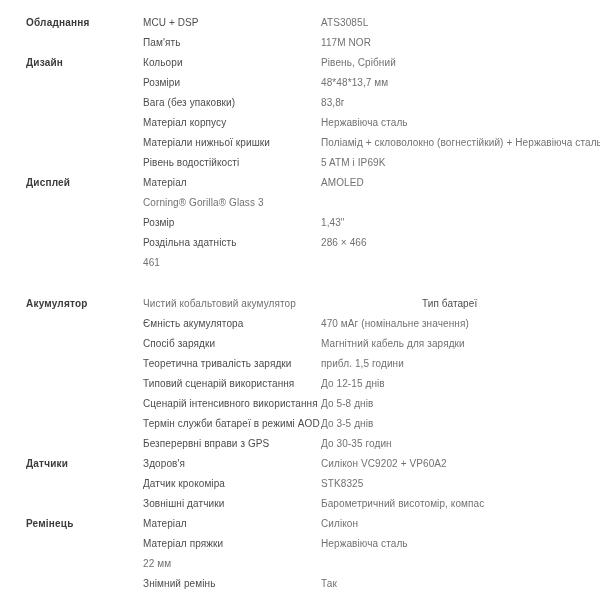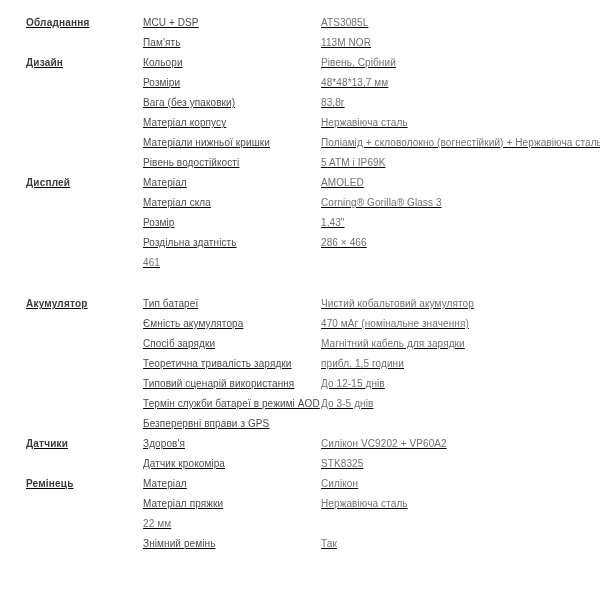--- a/index.html
+++ b/index.html
@@ -18,21 +18,20 @@
     padding: 13px 0 0 26px;
   }
   .section { }
   .section.extra-gap {
     margin-top: 21px;
   }
   .row {
     display: flex;
     align-items: flex-start;
     height: 20px;
-    text-decoration: underline;
   }
   .cell {
     font-size: 10px;
     line-height: 20px;
     white-space: nowrap;
   }
   .cell.cat {
     width: 117px;
     flex: 0 0 117px;
     font-weight: 700;
@@ -58,21 +57,21 @@
 <div class="specs-table">
     <div class="section">
       <div class="row">
         <div class="cell cat">Обладнання</div>
         <div class="cell label">MCU + DSP</div>
         <div class="cell value">ATS3085L</div>
       </div>
       <div class="row">
         <div class="cell cat"></div>
         <div class="cell label">Пам'ять</div>
-        <div class="cell value">113M NOR</div>
+        <div class="cell value">117M NOR</div>
       </div>
     </div>
     <div class="section">
       <div class="row">
         <div class="cell cat">Дизайн</div>
         <div class="cell label">Кольори</div>
         <div class="cell value">Рівень, Срібний</div>
       </div>
       <div class="row">
         <div class="cell cat"></div>
@@ -101,43 +100,42 @@
       </div>
     </div>
     <div class="section">
       <div class="row">
         <div class="cell cat">Дисплей</div>
         <div class="cell label">Матеріал</div>
         <div class="cell value">AMOLED</div>
       </div>
       <div class="row">
         <div class="cell cat"></div>
-        <div class="cell label">Матеріал скла</div>
         <div class="cell value">Corning® Gorilla® Glass 3</div>
       </div>
       <div class="row">
         <div class="cell cat"></div>
         <div class="cell label">Розмір</div>
         <div class="cell value">1,43"</div>
       </div>
       <div class="row">
         <div class="cell cat"></div>
         <div class="cell label">Роздільна здатність</div>
         <div class="cell value">286 × 466</div>
       </div>
       <div class="row">
         <div class="cell cat"></div>
         <div class="cell value">461</div>
       </div>
     </div>
     <div class="section extra-gap">
       <div class="row">
         <div class="cell cat">Акумулятор</div>
+        <div class="cell value">Чистий кобальтовий акумулятор</div>
         <div class="cell label">Тип батареї</div>
-        <div class="cell value">Чистий кобальтовий акумулятор</div>
       </div>
       <div class="row">
         <div class="cell cat"></div>
         <div class="cell label">Ємність акумулятора</div>
         <div class="cell value">470 мАг (номінальне значення)</div>
       </div>
       <div class="row">
         <div class="cell cat"></div>
         <div class="cell label">Спосіб зарядки</div>
         <div class="cell value">Магнітний кабель для зарядки</div>
@@ -147,39 +145,50 @@
         <div class="cell label">Теоретична тривалість зарядки</div>
         <div class="cell value">прибл. 1,5 години</div>
       </div>
       <div class="row">
         <div class="cell cat"></div>
         <div class="cell label">Типовий сценарій використання</div>
         <div class="cell value">До 12-15 днів</div>
       </div>
       <div class="row">
         <div class="cell cat"></div>
+        <div class="cell label">Сценарій інтенсивного використання</div>
+        <div class="cell value">До 5-8 днів</div>
+      </div>
+      <div class="row">
+        <div class="cell cat"></div>
         <div class="cell label">Термін служби батареї в режимі AOD</div>
         <div class="cell value">До 3-5 днів</div>
       </div>
       <div class="row">
         <div class="cell cat"></div>
         <div class="cell label">Безперервні вправи з GPS</div>
+        <div class="cell value">До 30-35 годин</div>
       </div>
     </div>
     <div class="section">
       <div class="row">
         <div class="cell cat">Датчики</div>
         <div class="cell label">Здоров'я</div>
         <div class="cell value">Силікон VC9202 + VP60A2</div>
       </div>
       <div class="row">
         <div class="cell cat"></div>
         <div class="cell label">Датчик крокоміра</div>
         <div class="cell value">STK8325</div>
       </div>
+      <div class="row">
+        <div class="cell cat"></div>
+        <div class="cell label">Зовнішні датчики</div>
+        <div class="cell value">Барометричний висотомір, компас</div>
+      </div>
     </div>
     <div class="section">
       <div class="row">
         <div class="cell cat">Ремінець</div>
         <div class="cell label">Матеріал</div>
         <div class="cell value">Силікон</div>
       </div>
       <div class="row">
         <div class="cell cat"></div>
         <div class="cell label">Матеріал пряжки</div>

